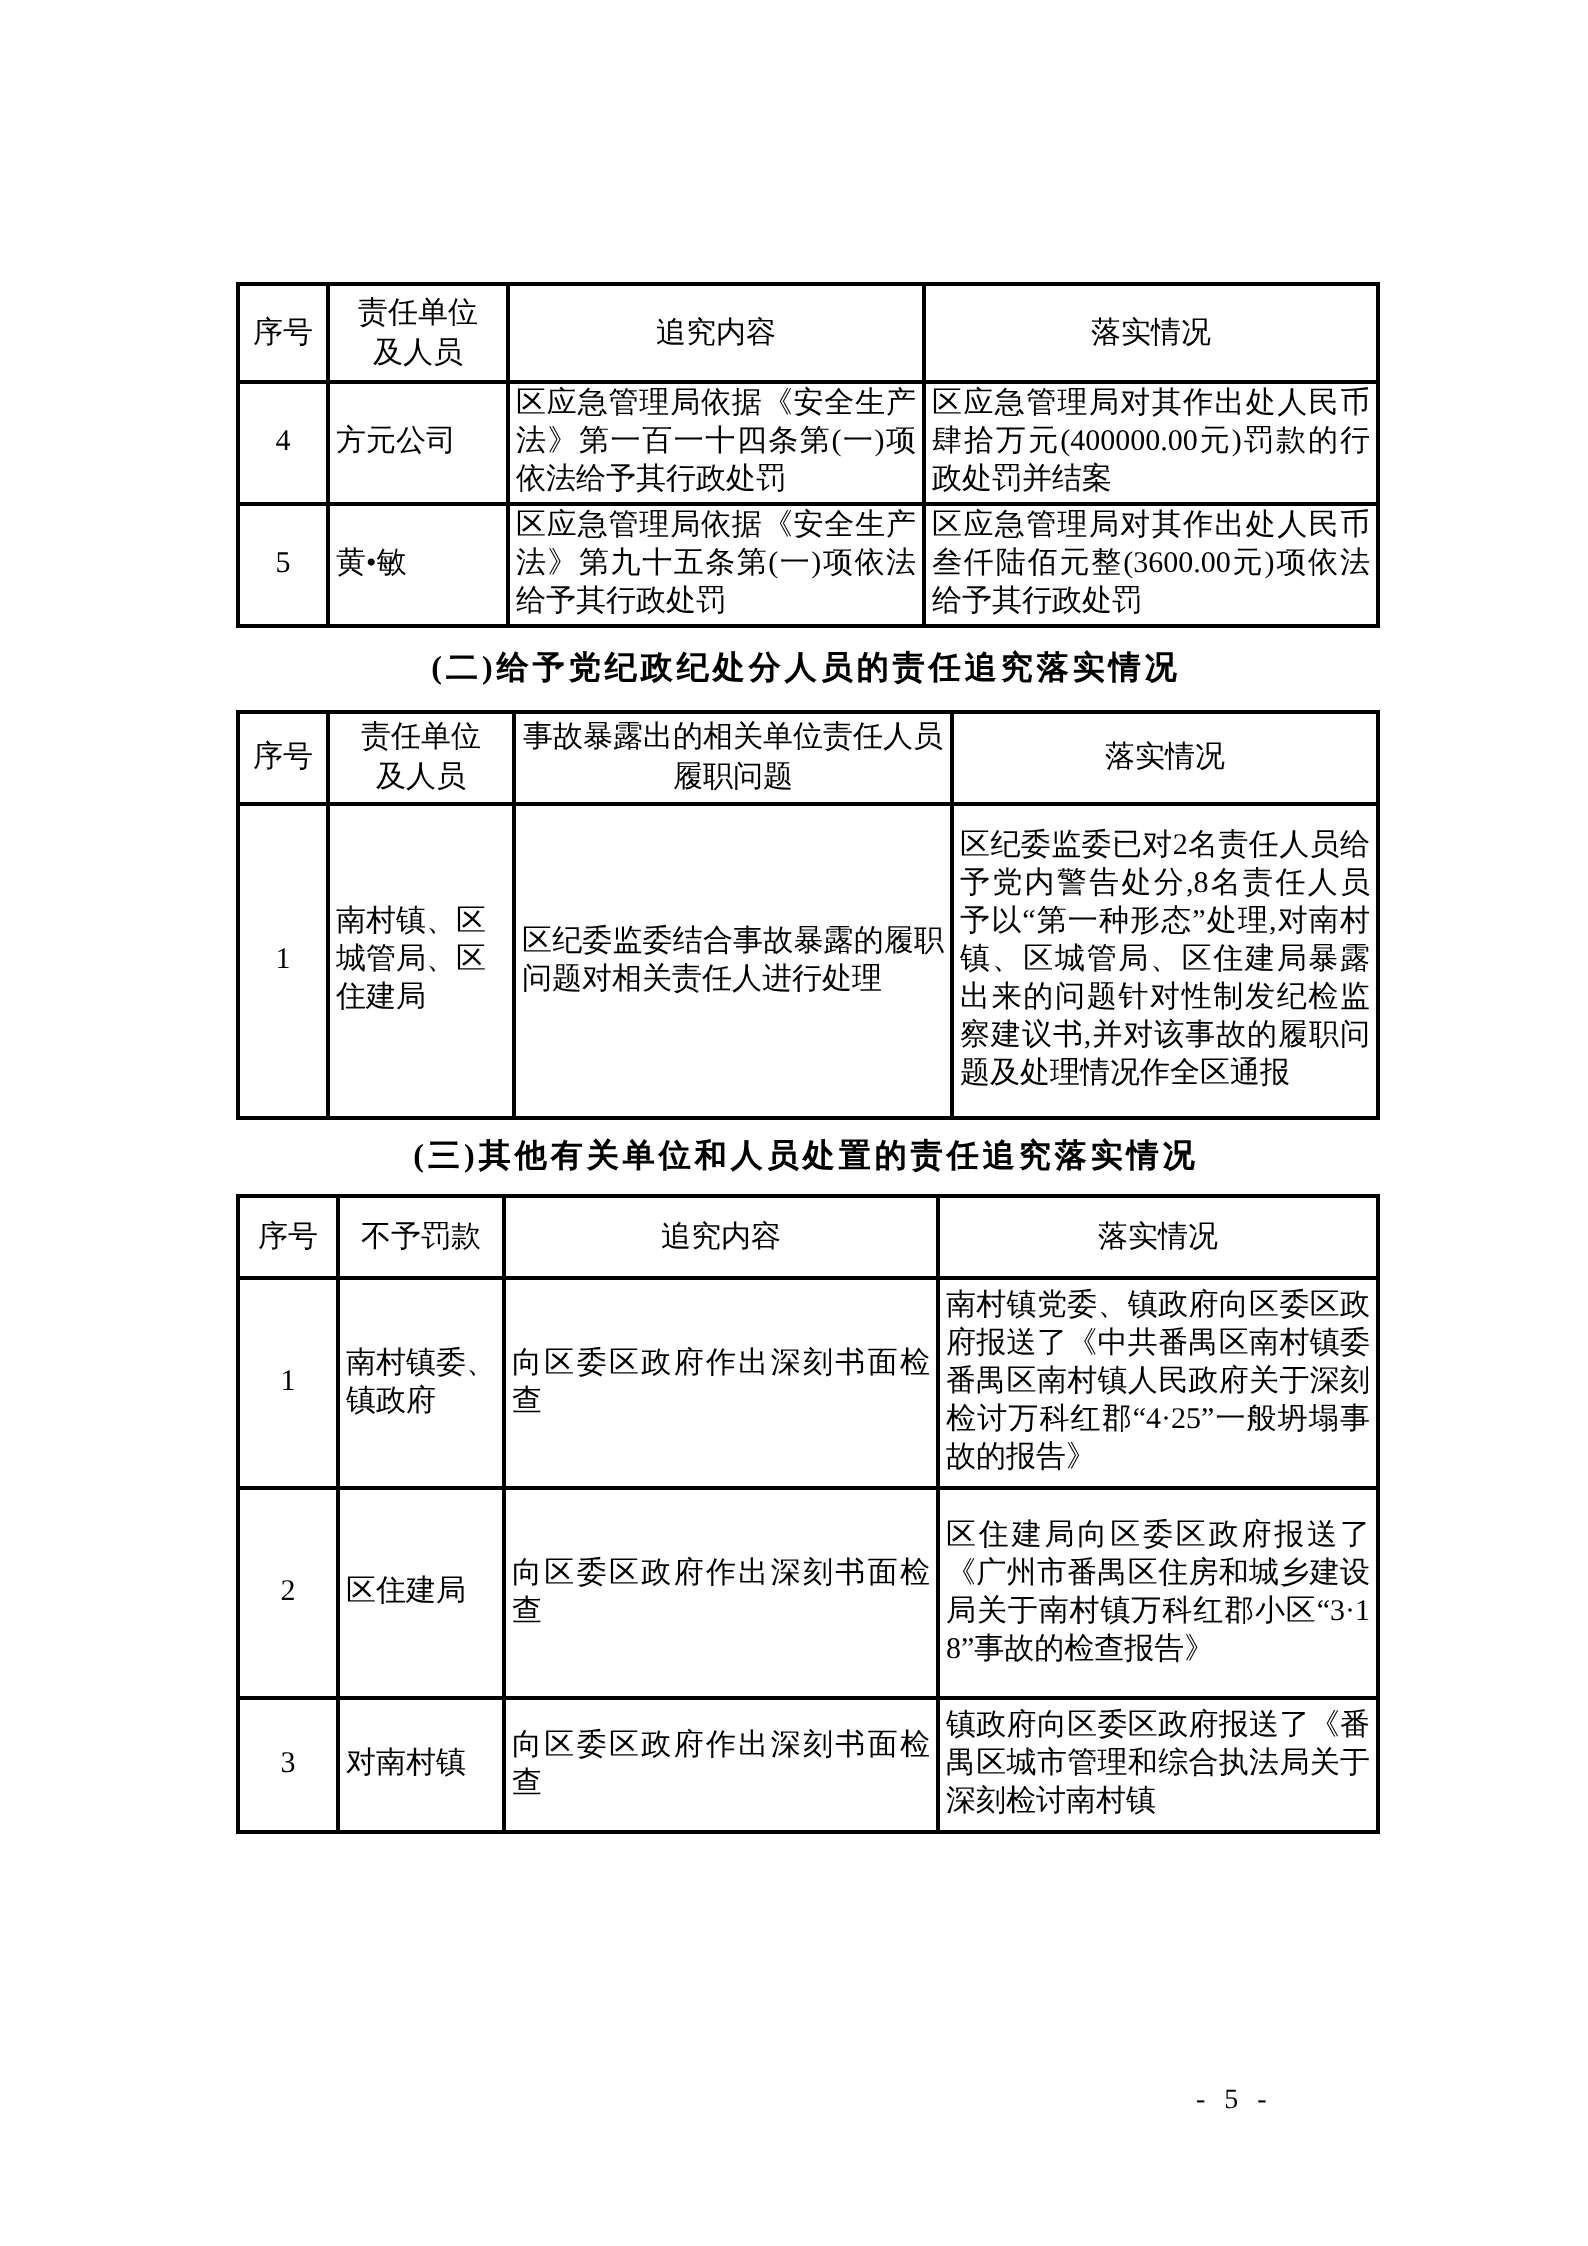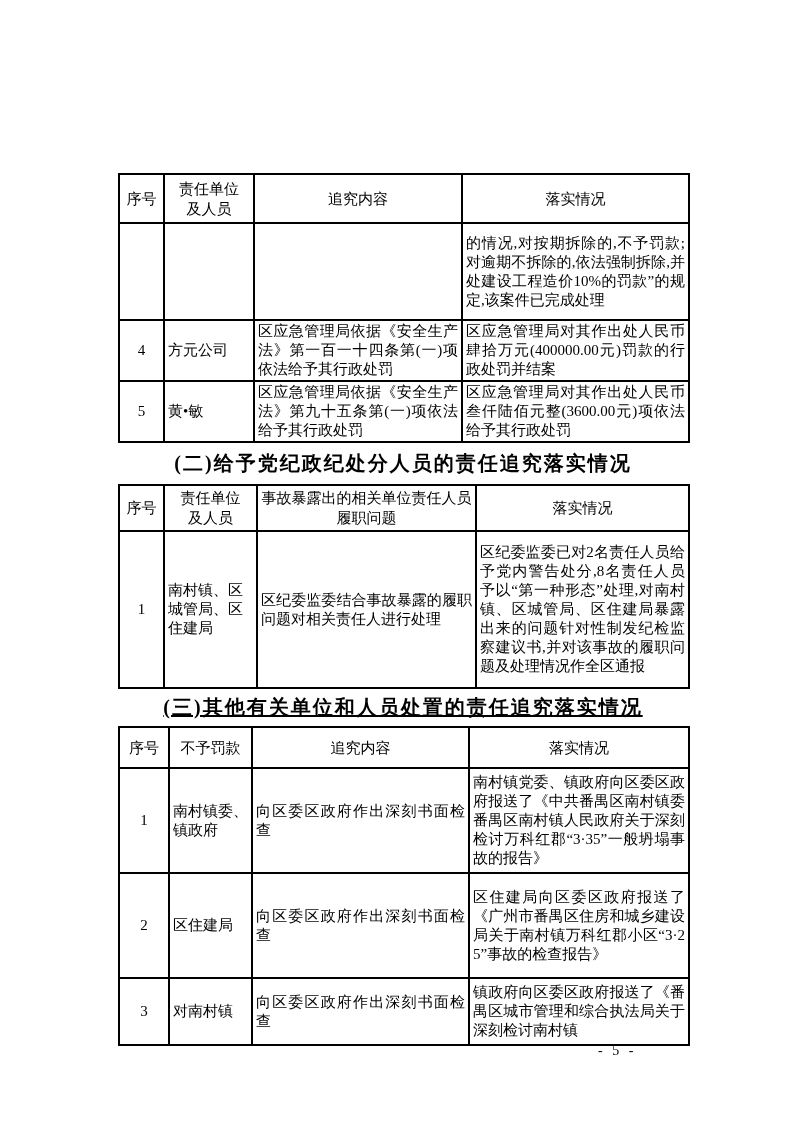--- a/index.html
+++ b/index.html
@@ -12,21 +12,20 @@
     background: #ffffff;
     color: #000000;
     font-family: "Liberation Serif", serif;
     overflow: hidden;
   }
   .content {
     position: absolute;
     left: 118px;
     top: 141px;
     width: 570px;
-    margin-top: 32px;
   }
   table.doc-table {
     border-collapse: collapse;
     table-layout: fixed;
     width: 570px;
   }
   table.doc-table th,
   table.doc-table td {
     border: 2px solid #000000;
     vertical-align: middle;
@@ -39,27 +38,27 @@
   table.doc-table th {
     text-align: center;
     white-space: pre-line;
     line-height: 20px;
   }
   td.c-seq   { text-align: center; }
   td.c-unit  { }
   td.c-body  { text-align: justify; }
   .section-heading {
     font-weight: bold;
-    font-size: 20px;
+    font-size: 16px;
     letter-spacing: 2px;
     text-align: center;
     white-space: nowrap;
   }
   .h2 { height: 41px; line-height: 41px; }
-  .h3 { height: 37px; line-height: 37px; text-decoration: underline; }
+  .h3 { height: 37px; line-height: 37px; }
   .r-t1-head { height: 49px; }
   .r-t1-a    { height: 97px; }
   .r-t1-4    { height: 59px; }
   .r-t1-5    { height: 58px; }
   .r-t2-head { height: 46px; }
   .r-t2-1    { height: 157px; }
   .r-t3-head { height: 41px; }
   .r-t3-1    { height: 105px; }
   .r-t3-2    { height: 105px; }
   .r-t3-3    { height: 67px; }
@@ -86,26 +85,20 @@
           <col style="width:208px">
           <col style="width:227px">
       </colgroup>
       <tbody>
           <tr class="r-t1-head">
         <th>序号</th>
         <th>责任单位
 及人员</th>
         <th>追究内容</th>
         <th>落实情况</th>
-      </tr>
-      <tr class="r-t1-a">
-        <td class="c-seq"></td>
-        <td class="c-unit"></td>
-        <td class="c-body"></td>
-        <td class="c-body">的情况,对按期拆除的,不予罚款;对逾期不拆除的,依法强制拆除,并处建设工程造价10%的罚款”的规定,该案件已完成处理</td>
       </tr>
       <tr class="r-t1-4">
         <td class="c-seq">4</td>
         <td class="c-unit">方元公司</td>
         <td class="c-body">区应急管理局依据《安全生产法》第一百一十四条第(一)项依法给予其行政处罚</td>
         <td class="c-body">区应急管理局对其作出处人民币肆拾万元(400000.00元)罚款的行政处罚并结案</td>
       </tr>
       <tr class="r-t1-5">
         <td class="c-seq">5</td>
         <td class="c-unit">黄•敏</td>
@@ -155,27 +148,27 @@
           <tr class="r-t3-head">
         <th>序号</th>
         <th>不予罚款</th>
         <th>追究内容</th>
         <th>落实情况</th>
       </tr>
       <tr class="r-t3-1">
         <td class="c-seq">1</td>
         <td class="c-unit">南村镇委、镇政府</td>
         <td class="c-body">向区委区政府作出深刻书面检查</td>
-        <td class="c-body">南村镇党委、镇政府向区委区政府报送了《中共番禺区南村镇委 番禺区南村镇人民政府关于深刻检讨万科红郡“3·35”一般坍塌事故的报告》</td>
+        <td class="c-body">南村镇党委、镇政府向区委区政府报送了《中共番禺区南村镇委 番禺区南村镇人民政府关于深刻检讨万科红郡“4·25”一般坍塌事故的报告》</td>
       </tr>
       <tr class="r-t3-2">
         <td class="c-seq">2</td>
         <td class="c-unit">区住建局</td>
         <td class="c-body">向区委区政府作出深刻书面检查</td>
-        <td class="c-body">区住建局向区委区政府报送了《广州市番禺区住房和城乡建设局关于南村镇万科红郡小区“3·25”事故的检查报告》</td>
+        <td class="c-body">区住建局向区委区政府报送了《广州市番禺区住房和城乡建设局关于南村镇万科红郡小区“3·18”事故的检查报告》</td>
       </tr>
       <tr class="r-t3-3">
         <td class="c-seq">3</td>
         <td class="c-unit">对南村镇</td>
         <td class="c-body">向区委区政府作出深刻书面检查</td>
         <td class="c-body clip">镇政府向区委区政府报送了《番禺区城市管理和综合执法局关于深刻检讨南村镇</td>
       </tr>
     </tbody>
       </table>
 

